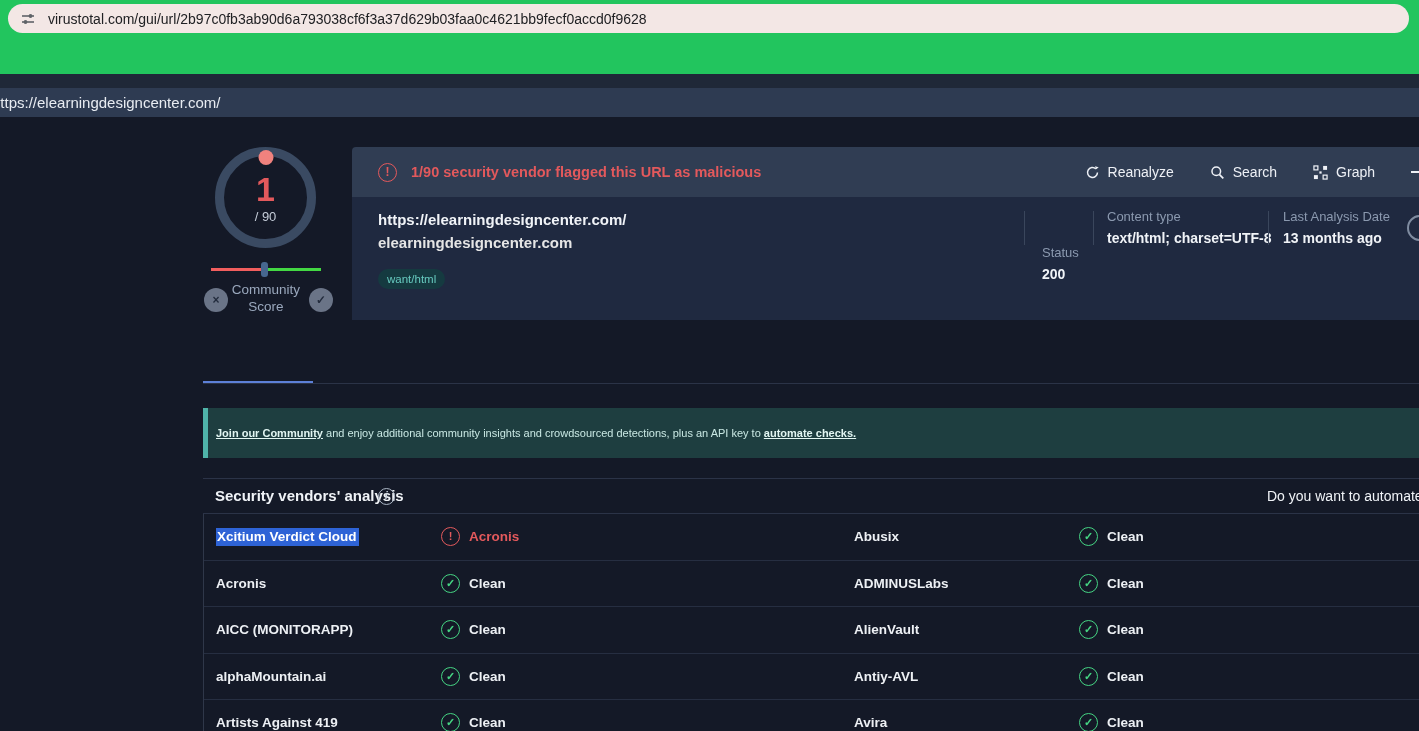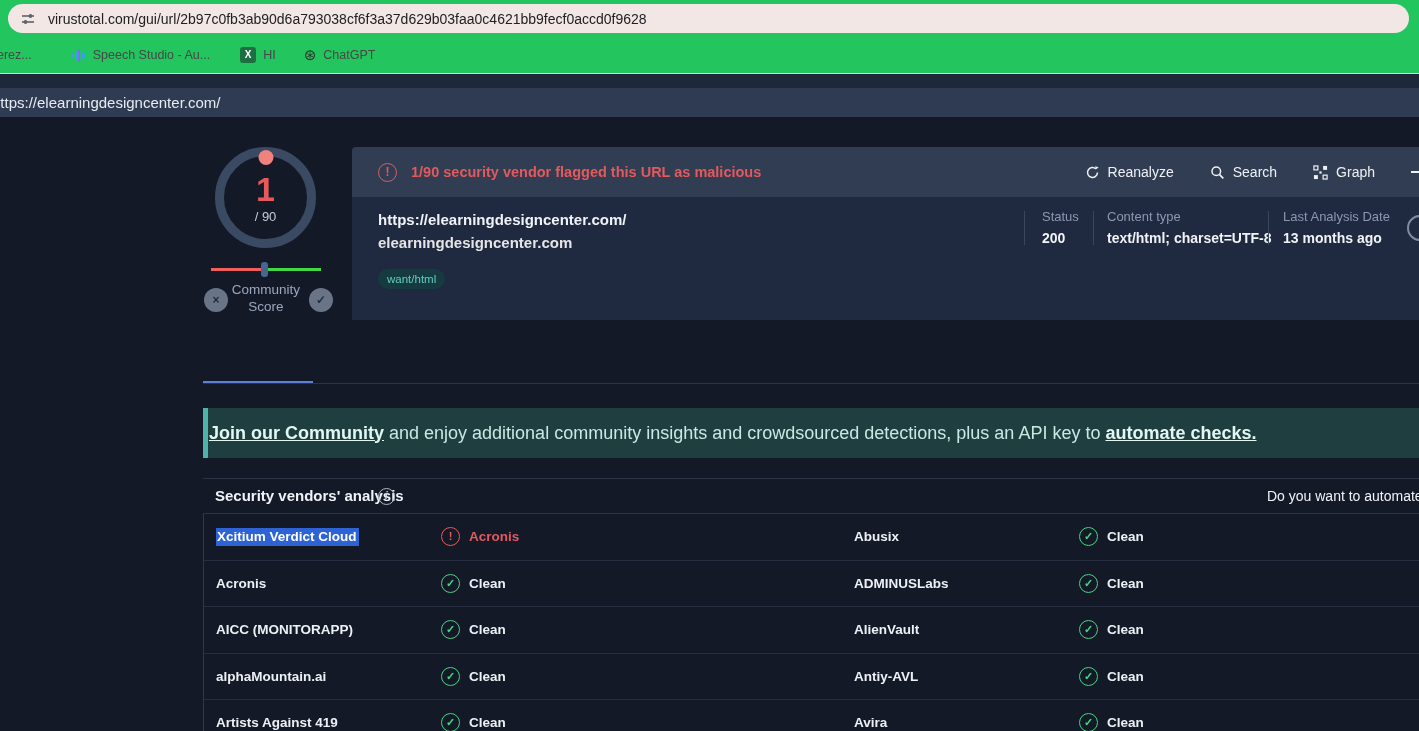--- a/index.html
+++ b/index.html
@@ -70,38 +70,38 @@
   .partial-ic { width:14px; height:2px; background:#eef1f6; }
   .card-body { position:relative; height:123px; background:#1f2940; }
   .url-main { position:absolute; left:26px; top:14px; font-size:15px; font-weight:bold; color:#f0f3f7; }
   .url-domain { position:absolute; left:26px; top:37px; font-size:15px; color:#e5e5e5;font-weight:bold; }
   .tag-pill { position:absolute; left:26px; top:72px; background:#153a40; color:#66c9be;
               font-size:11.5px; padding:4px 9px; border-radius:10px; }
   .finfo { position:absolute; top:12px; }
   .finfo .flabel { display:block; color:#8b99af; font-size:13px; margin-bottom:6px; }
   .finfo .fvalue { display:block; color:#f0f3f7; font-size:14px; font-weight:bold; }
   .fdiv { position:absolute; top:14px; width:1px; height:34px; background:#3a465c; }
-  .fi-status { left:690px; } .fd1 { left:672px; }
+  .fi-status { left:690px;margin-top:36px; } .fd1 { left:672px; }
   .fi-ctype  { left:755px; } .fd2 { left:741px; }
   .fi-lad    { left:931px; } .fd3 { left:916px; }
   .partial-circle { position:absolute; left:1055px; top:18px; width:26px; height:26px;
                     border:2px solid #7f8ca0; border-radius:50%; }
 
   
   .tabs { position:absolute; left:222px; top:353px; display:flex; gap:43px; font-size:13px;
           font-weight:bold; letter-spacing:0.9px; color:#e8ecf3; }
   .tab { cursor:pointer; }
   .tab.active { color:#7095e4; }
   .tab-underline { position:absolute; left:203px; top:381px; width:110px; height:3px; background:#5d80d8; }
   .tabs-border { position:absolute; left:203px; top:383px; width:1216px; height:1px; background:#2b3347; }
 
   
   .cbanner { position:absolute; left:203px; top:408px; width:1216px; height:50px; background:#1e3e40;
-             border-left:5px solid #4fb3a9; display:flex; align-items:center; padding-left:1px;
-             font-size:18px; color:#c9e8e3; white-space:nowrap; }
+             border-left:5px solid #4fb3a9; display:flex; align-items:center; padding-left:8px;
+             font-size:11px; color:#c9e8e3; white-space:nowrap; }
   .cbanner a { color:#e2f6f2; font-weight:bold; text-decoration:underline; cursor:pointer; }
 
   
   .sec-btop { position:absolute; left:203px; top:478px; width:1216px; height:1px; background:#2b3347; }
   .sec-bbot { position:absolute; left:203px; top:513px; width:1216px; height:1px; background:#2b3347; }
   .vtitle { position:absolute; left:215px; top:487px; font-size:15px; font-weight:bold; color:#f0f3f7; }
   .info-icon { position:absolute; left:378px; top:488px; width:17px; height:17px; border-radius:50%;
                border:1.5px solid #aeb9c8; color:#cdd5e0; font-size:10px; font-style:italic;
                font-weight:bold; text-align:center; line-height:14px; cursor:pointer; }
   .automate { position:absolute; left:1267px; top:488px; color:#f0f3f7; font-size:14px; white-space:nowrap; }
@@ -129,43 +129,20 @@
 
   <div class="chrome">
     <div class="omnibox">
       <svg class="tune-icon" viewBox="0 0 16 16">
         <line x1="2" y1="5" x2="14" y2="5" stroke="#5f6368" stroke-width="1.6"></line>
         <circle cx="10.5" cy="5" r="1.9" fill="#5f6368"></circle>
         <line x1="2" y1="11" x2="14" y2="11" stroke="#5f6368" stroke-width="1.6"></line>
         <circle cx="5.5" cy="11" r="1.9" fill="#5f6368"></circle>
       </svg>
       <span class="omni-url">virustotal.com/gui/url/2b97c0fb3ab90d6a793038cf6f3a37d629b03faa0c4621bb9fecf0accd0f9628</span>
-    </div>
-    <div class="bookmarks">
-      <span class="bm bm-erez">
-        <span>erez...</span>
-      </span>
-      <span class="bm bm-speech">
-        <span class="wave-icon">
-            <i></i>
-            <i></i>
-            <i></i>
-            <i></i>
-            <i></i>
-          </span>
-        <span>Speech Studio - Au...</span>
-      </span>
-      <span class="bm bm-hi">
-        <span class="excel-icon">X</span>
-        <span>HI</span>
-      </span>
-      <span class="bm bm-gpt">
-        <span class="gpt-icon">⊛</span>
-        <span>ChatGPT</span>
-      </span>
     </div>
   </div>
 
   <div class="vt-band"></div>
   <div class="vt-search">https://elearningdesigncenter.com/</div>
 
   <div class="score-circle">
     <span class="score-dot"></span>
     <span class="score-num">1</span>
     <span class="score-den">/ 90</span>

